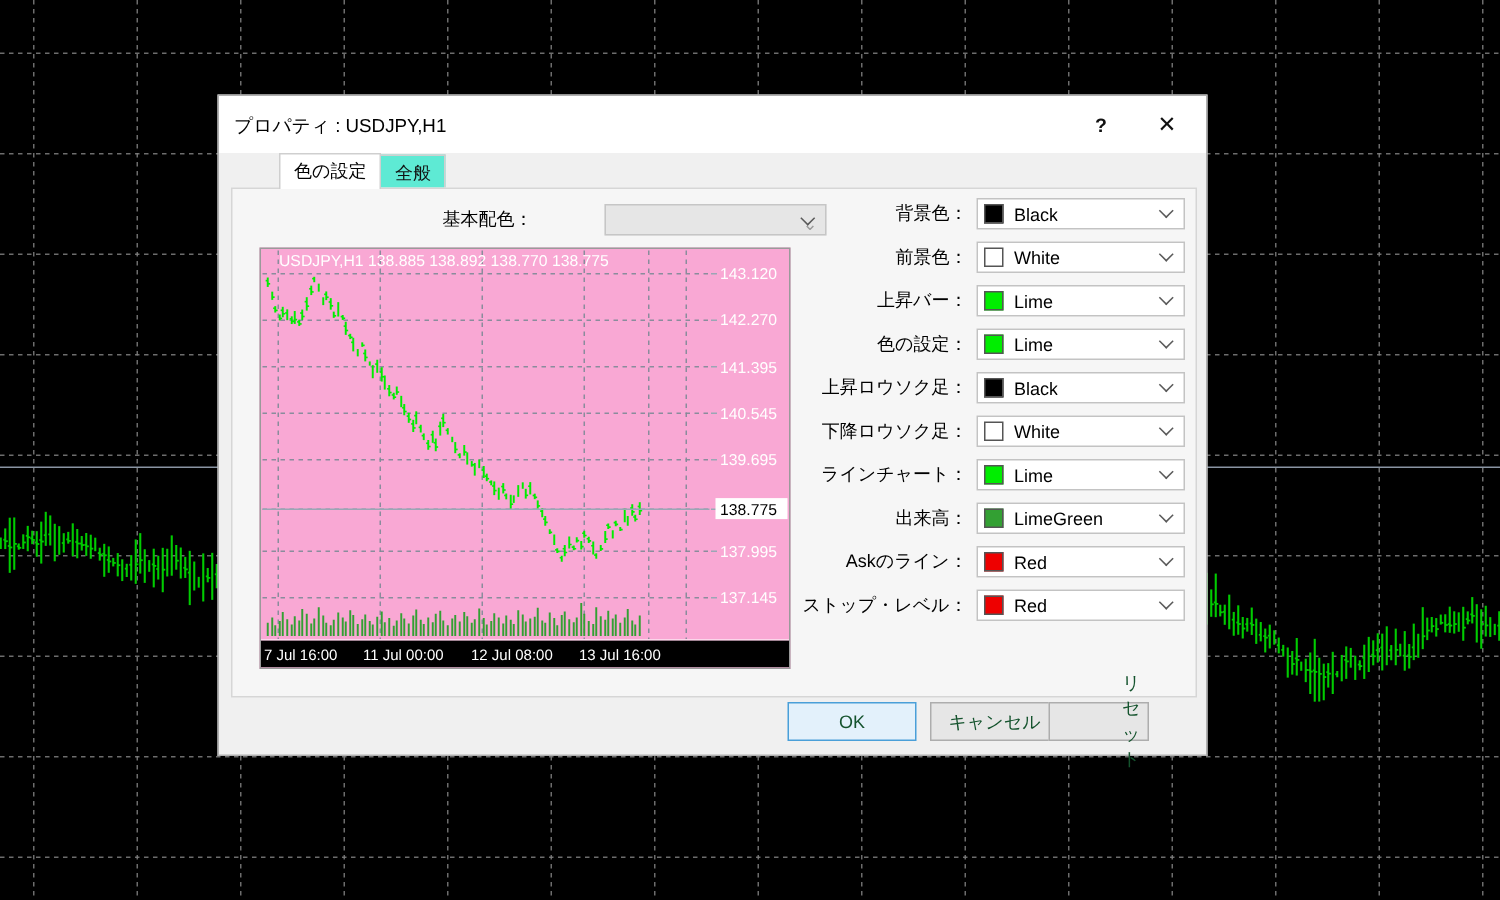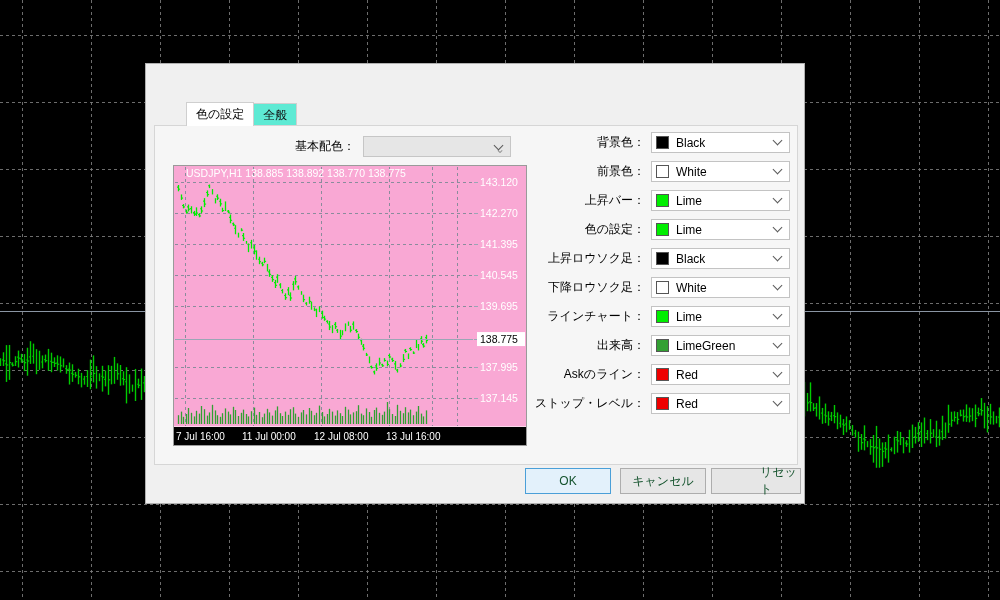--- a/index.html
+++ b/index.html
@@ -83,21 +83,21 @@
     position: absolute;
     left: 8px; top: 61px;
     width: 644px; height: 340px;
     background: #f6f6f6;
     border: 1px solid #d6d6d6;
   }
 
   
   #scheme-row {
     position: absolute; left: 140px; top: 10px;
-    display: flex; align-items: center;
+    display: flex; align-items: center; gap: 40px;
   }
   #scheme-label { font-size: 12px; margin-right: 8px; }
   #scheme-combo {
     position: relative;
     width: 148px; height: 21px;
     background: #e6e6e6;
     border: 1px solid #c6c6c6;
   }
   #scheme-combo .chev {
     position: absolute; right: 6px; top: 5px;
@@ -185,21 +185,21 @@
     border: 1px solid #adadad;
     background: #e6e6e6;
     color: #14532d;
   }
   #btn-ok {
     left: 379px; width: 86px;
     background: #e3f1fb;
     border: 1px solid #4a9fd8;
   }
   #btn-cancel { left: 474px; width: 86px; }
-  #btn-reset  { left: 565px; width: 90px; padding-left: 48px; }
+  #btn-reset  { left: 553px; width: 67px; padding-left: 48px; }
 </style>
 </head>
 <body>
 
 <div id="bg-chart">
   <svg id="bg-grid" width="1000" height="600">
       <line x1="22.5" y1="0" x2="22.5" y2="600" stroke="#808080" stroke-width="1" stroke-dasharray="3,3" opacity="0.85"></line>
       <line x1="91.5" y1="0" x2="91.5" y2="600" stroke="#808080" stroke-width="1" stroke-dasharray="3,3" opacity="0.85"></line>
       <line x1="160.5" y1="0" x2="160.5" y2="600" stroke="#808080" stroke-width="1" stroke-dasharray="3,3" opacity="0.85"></line>
       <line x1="229.5" y1="0" x2="229.5" y2="600" stroke="#808080" stroke-width="1" stroke-dasharray="3,3" opacity="0.85"></line>
@@ -910,20 +910,25 @@
       <line x1="993.5" y1="411.4111484837276" x2="993.5" y2="424.6286374144333" stroke="#00cc00" stroke-width="1.4"></line>
       <line x1="996.5" y1="415.8806348462034" x2="996.5" y2="423.3969868119491" stroke="#00cc00" stroke-width="1.4"></line>
       <line x1="999.5" y1="407.48288742756426" x2="999.5" y2="427.1502946948152" stroke="#00cc00" stroke-width="1.4"></line>
       <line x1="998.2" y1="417.082973674438" x2="999.5" y2="417.082973674438" stroke="#00cc00" stroke-width="1.2"></line>
       <line x1="999.5" y1="418.082973674438" x2="1001.2" y2="418.082973674438" stroke="#00cc00" stroke-width="1.2"></line>
     </svg>
 </div>
 
 <div id="dialog">
 
+  <div id="titlebar">
+    <div id="title-text">プロパティ : USDJPY,H1</div>
+    <div class="tb-btn" id="help-btn">?</div>
+    <div class="tb-btn" id="close-btn">✕</div>
+  </div>
 
   <div id="tabstrip">
     <div class="tab active">
       <span>色の設定</span>
     </div>
     <div class="tab inactive">
       <span>全般</span>
     </div>
   </div>
 

